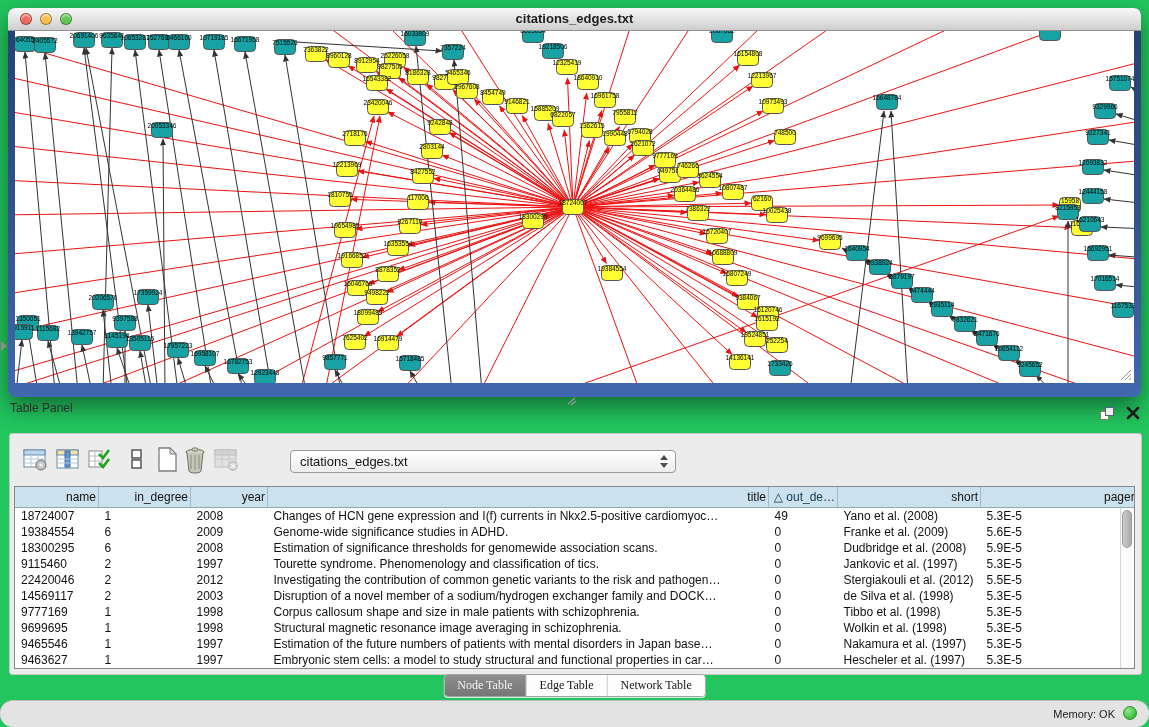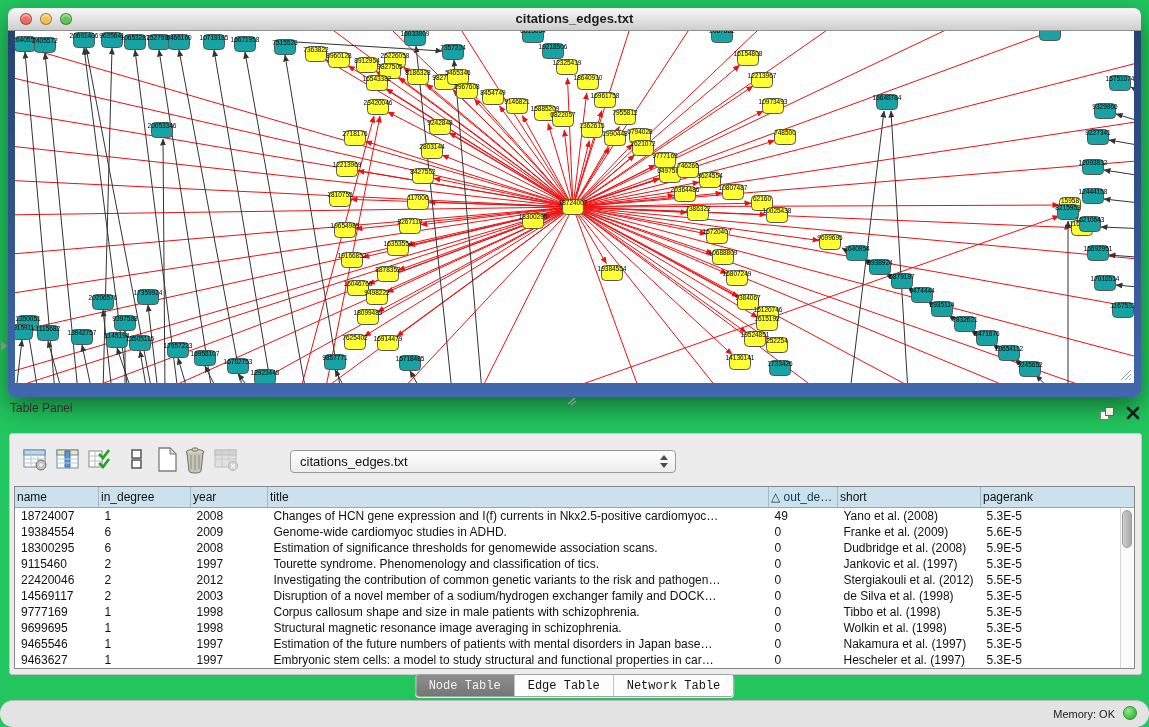--- a/index.html
+++ b/index.html
@@ -34,32 +34,32 @@
   .combo-arrows{position:absolute;right:7px;top:4px;width:8px;}
   .combo-arrows i{display:block;width:0;height:0;border-left:4px solid transparent;border-right:4px solid transparent;}
   .combo-arrows .up{border-bottom:5px solid #4c4c4c;margin-bottom:3px;}
   .combo-arrows .dn{border-top:5px solid #4c4c4c;}
 
   
   .table-wrap{position:absolute;left:14px;top:486px;width:1121px;height:183px;background:#fff;
     border:1px solid #878787;box-sizing:border-box;overflow:hidden;}
   table.node-table{border-collapse:collapse;table-layout:fixed;width:1107px;}
   table.node-table th{height:20px;background:#cbe2ee;border-right:1px solid #9fbbc9;border-bottom:1px solid #8fa9b6;
-    font-weight:normal;font-size:12px;color:#111;text-align:left;overflow:hidden;white-space:nowrap;padding:0 2px;}
+    font-weight:normal;font-size:12px;color:#111;text-align:right;overflow:hidden;white-space:nowrap;padding:0 2px;}
   table.node-table th:last-child{border-right:none;}
   table.node-table td{height:16px;font-size:12px;color:#111;padding:0 2px 0 6px;white-space:nowrap;overflow:hidden;}
   .vscroll{position:absolute;right:0;top:21px;width:13px;bottom:0;background:#fbfbfb;border-left:1px solid #d5d5d5;}
   .vthumb{position:absolute;left:1px;top:2px;width:10px;height:38px;border-radius:5px;border:1px solid #9b9b9b;
     background:linear-gradient(90deg,#cdcdcd,#a9a9a9);box-sizing:border-box;}
 
   
   .tabbar{position:absolute;top:674px;left:50%;transform:translateX(-50%);display:flex;height:21px;
     border:1px solid #a2a2a2;border-radius:4px;overflow:hidden;background:#fdfdfd;box-shadow:0 1px 0 rgba(255,255,255,.8);}
   .tabbar button{border:none;background:#fdfdfd;padding:0 13px;font-size:12px;color:#141414;border-right:1px solid #bdbdbd;
-    font-family:Liberation Mono, monospace;}
+    font-family:Liberation Serif, serif;}
   .tabbar button:last-child{border-right:none;}
   .tabbar button.selected{background:linear-gradient(#8e8e8e,#767676);color:#f4f4f4;}
   .statusbar{position:absolute;left:0;top:700px;width:1149px;height:27px;background:#e3e3e3;border-top:1px solid #bcbcbc;
     box-sizing:border-box;border-radius:13px;}
   .mem{position:absolute;right:34px;top:7px;font-size:11px;color:#222;}
   .mem-dot{position:absolute;right:12px;top:5px;width:14px;height:14px;border-radius:50%;
     background:radial-gradient(circle at 35% 30%,#8fe98f,#3dbd3d 70%);border:1px solid #2f8f2f;box-sizing:border-box;}
   .edge-arrow{position:absolute;left:1px;top:341px;width:0;height:0;border-top:5px solid transparent;
     border-bottom:5px solid transparent;border-left:6px solid #8b8b8b;}
 </style>
@@ -606,21 +606,21 @@
             <td>2008</td>
             <td>Changes of HCN gene expression and I(f) currents in Nkx2.5-positive cardiomyoc…</td>
             <td>49</td>
             <td>Yano et al. (2008)</td>
             <td>5.3E-5</td>
           </tr>
           <tr>
             <td>19384554</td>
             <td>6</td>
             <td>2009</td>
-            <td>Genome-wide cardiomyoc studies in ADHD.</td>
+            <td>Genome-wide significance studies in ADHD.</td>
             <td>0</td>
             <td>Franke et al. (2009)</td>
             <td>5.6E-5</td>
           </tr>
           <tr>
             <td>18300295</td>
             <td>6</td>
             <td>2008</td>
             <td>Estimation of significance thresholds for genomewide association scans.</td>
             <td>0</td>

